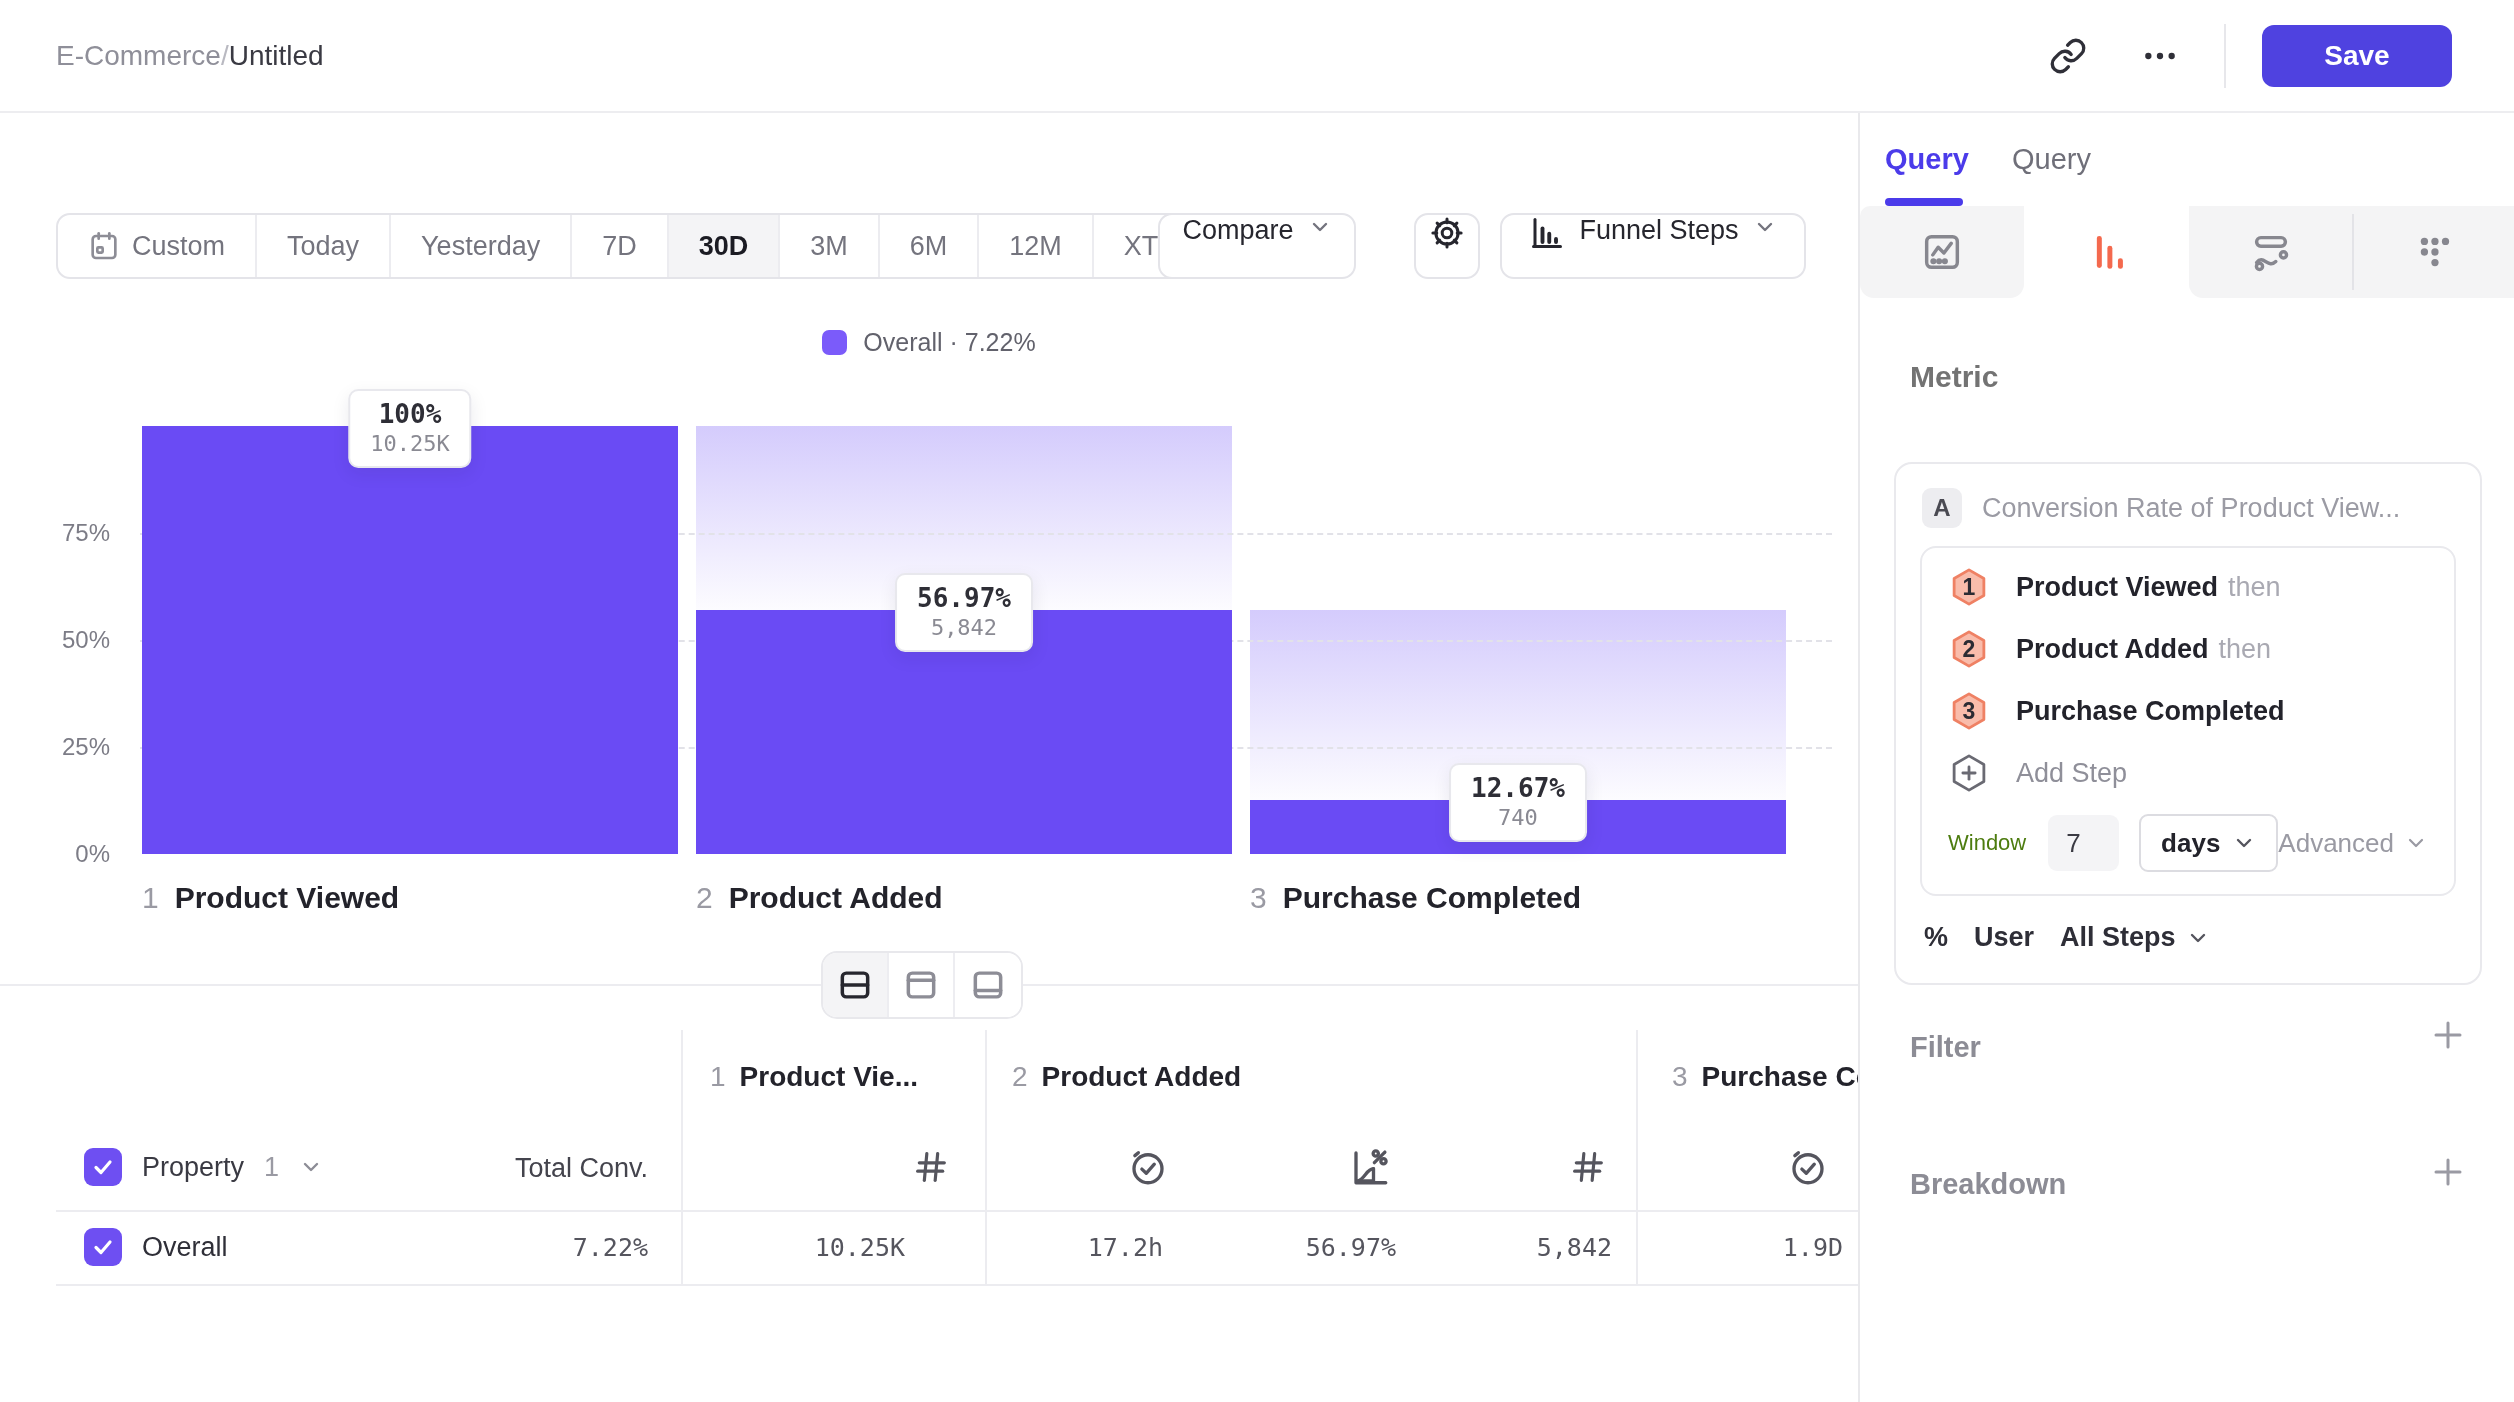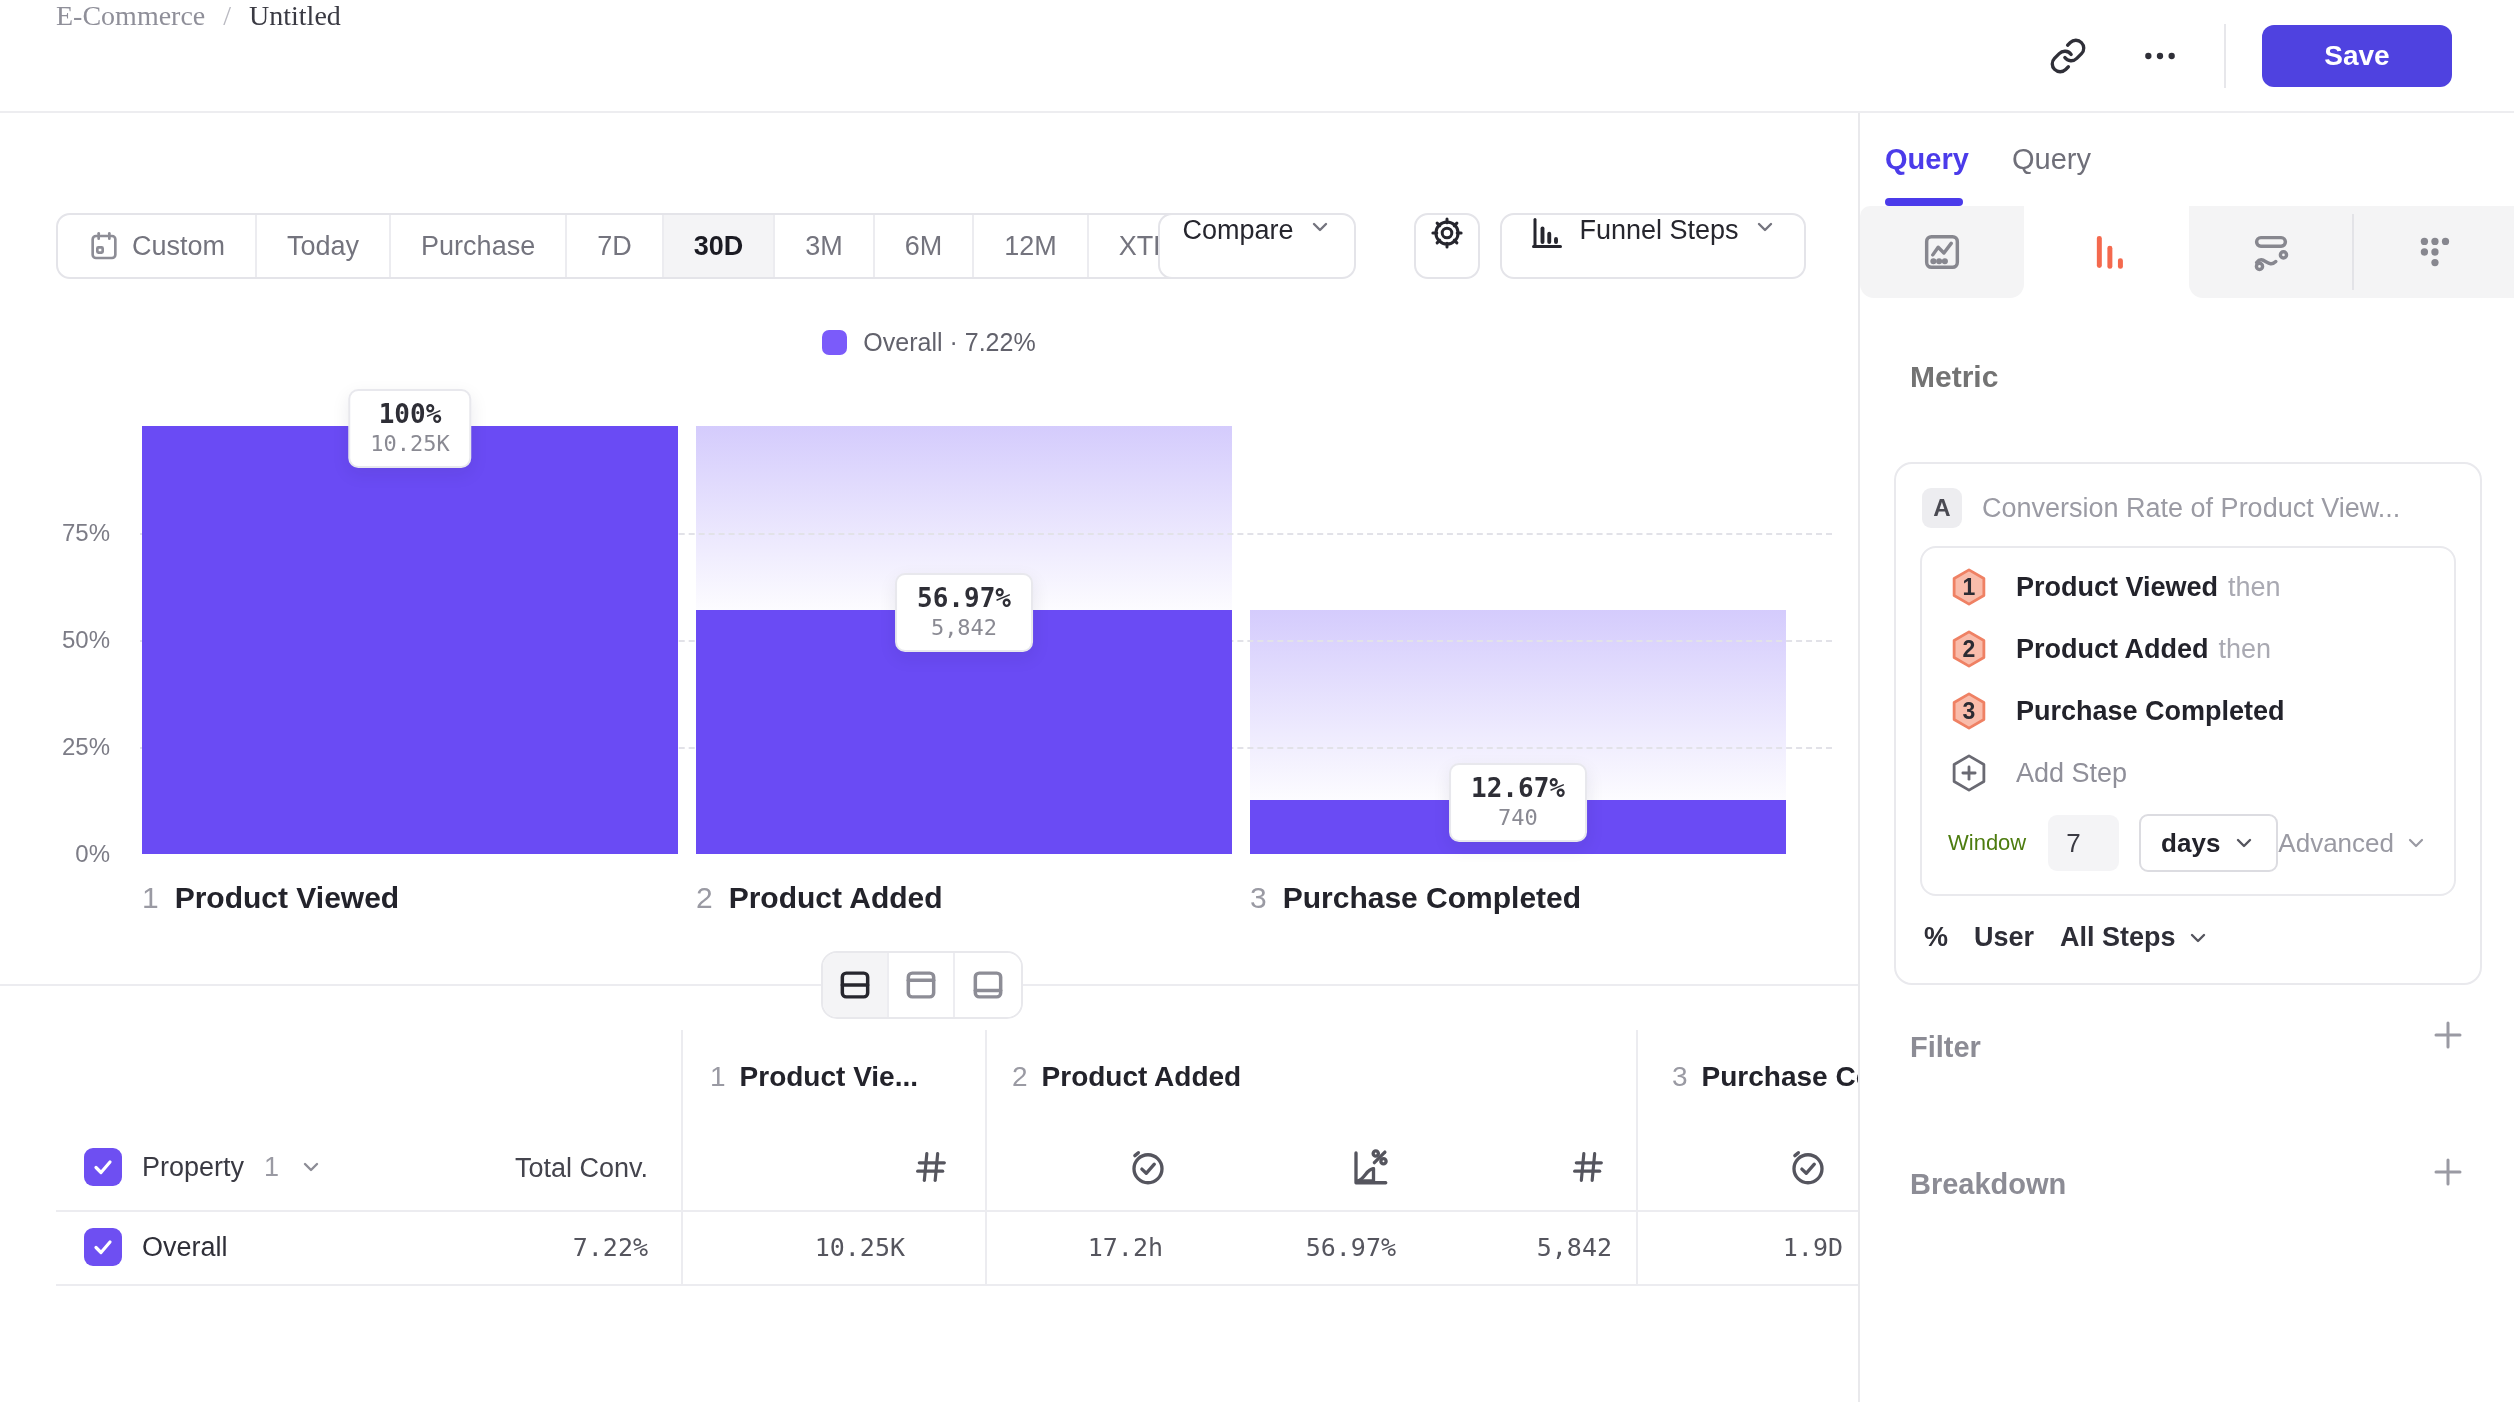--- a/index.html
+++ b/index.html
@@ -4,21 +4,21 @@
 <style>
   * { margin:0; padding:0; box-sizing:border-box; }
   html,body { width:2514px; height:1402px; background:#fff; }
   body { font-family:"Liberation Sans", sans-serif; color:#23232b; overflow:hidden; }
   .mono { font-family:"DejaVu Sans Mono", monospace; }
   .app { position:relative; width:2514px; height:1402px; background:#fff; }
   svg { display:block; }
 
   
   .topbar { position:absolute; left:0; top:0; width:2514px; height:113px; background:#fff; border-bottom:2px solid #ededf0; }
-  .crumbs { position:absolute; left:56px; top:0; height:111px; display:flex; align-items:flex-start; gap:18px; font-size:28px;font-family:Liberation Serif, serif; }
+  .crumbs { position:absolute; left:56px; top:0; height:111px; display:flex; align-items:center; font-size:28px; }
   .crumb-root { color:#8f8f99; }
   .crumb-sep { color:#b9b9c1; }
   .crumb-current { color:#3a3a43; }
   .top-actions { position:absolute; right:62px; top:0; height:111px; display:flex; align-items:center; gap:36px; }
   .icon-btn { width:56px; height:56px; display:flex; align-items:center; justify-content:center; color:#2f2f38; cursor:pointer; }
   .vdiv { width:2px; height:64px; background:#e7e7eb; }
   .save-btn { width:190px; height:62px; border-radius:12px; background:#4f42e0; color:#fff; font-size:28px; font-weight:600; display:flex; align-items:center; justify-content:center; cursor:pointer; }
 
   
   .main { position:absolute; left:0; top:113px; width:1858px; height:1289px; overflow:hidden; }
@@ -157,21 +157,21 @@
             <svg width="32" height="32" viewBox="0 0 24 24" fill="none" stroke="#8d8d96" stroke-width="2" stroke-linecap="round" stroke-linejoin="round">
               <rect x="3.5" y="4.5" width="17" height="16.5" rx="2.5"></rect>
               <line x1="8" y1="2.5" x2="8" y2="6.5"></line>
                 <line x1="16" y1="2.5" x2="16" y2="6.5"></line>
               <rect x="7" y="13" width="4" height="4" rx="0.8"></rect>
             </svg>
           </span>
           <span>Custom</span>
         </div>
         <div class="seg-item">Today</div>
-        <div class="seg-item">Purchase</div>
+        <div class="seg-item">Yesterday</div>
         <div class="seg-item">7D</div>
         <div class="seg-item active">30D</div>
         <div class="seg-item">3M</div>
         <div class="seg-item">6M</div>
         <div class="seg-item">12M</div>
         <div class="seg-item">
           <span>XTD</span>
           <span class="chev">
             <svg width="24" height="24" viewBox="0 0 24 24" fill="none" stroke="currentColor" stroke-width="2.4" stroke-linecap="round" stroke-linejoin="round">
                 <polyline points="6 9 12 15 18 9"></polyline>

